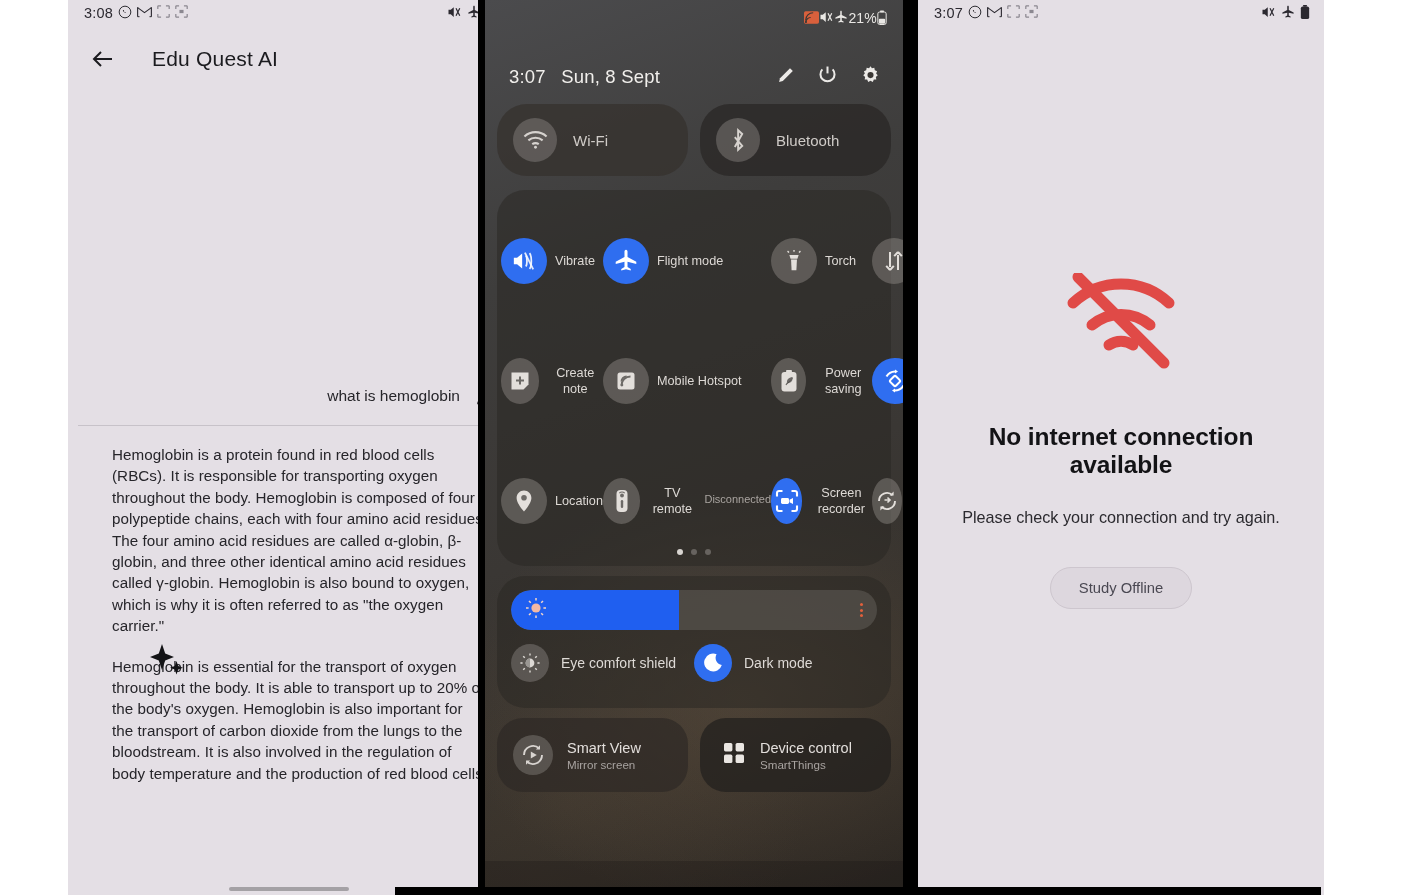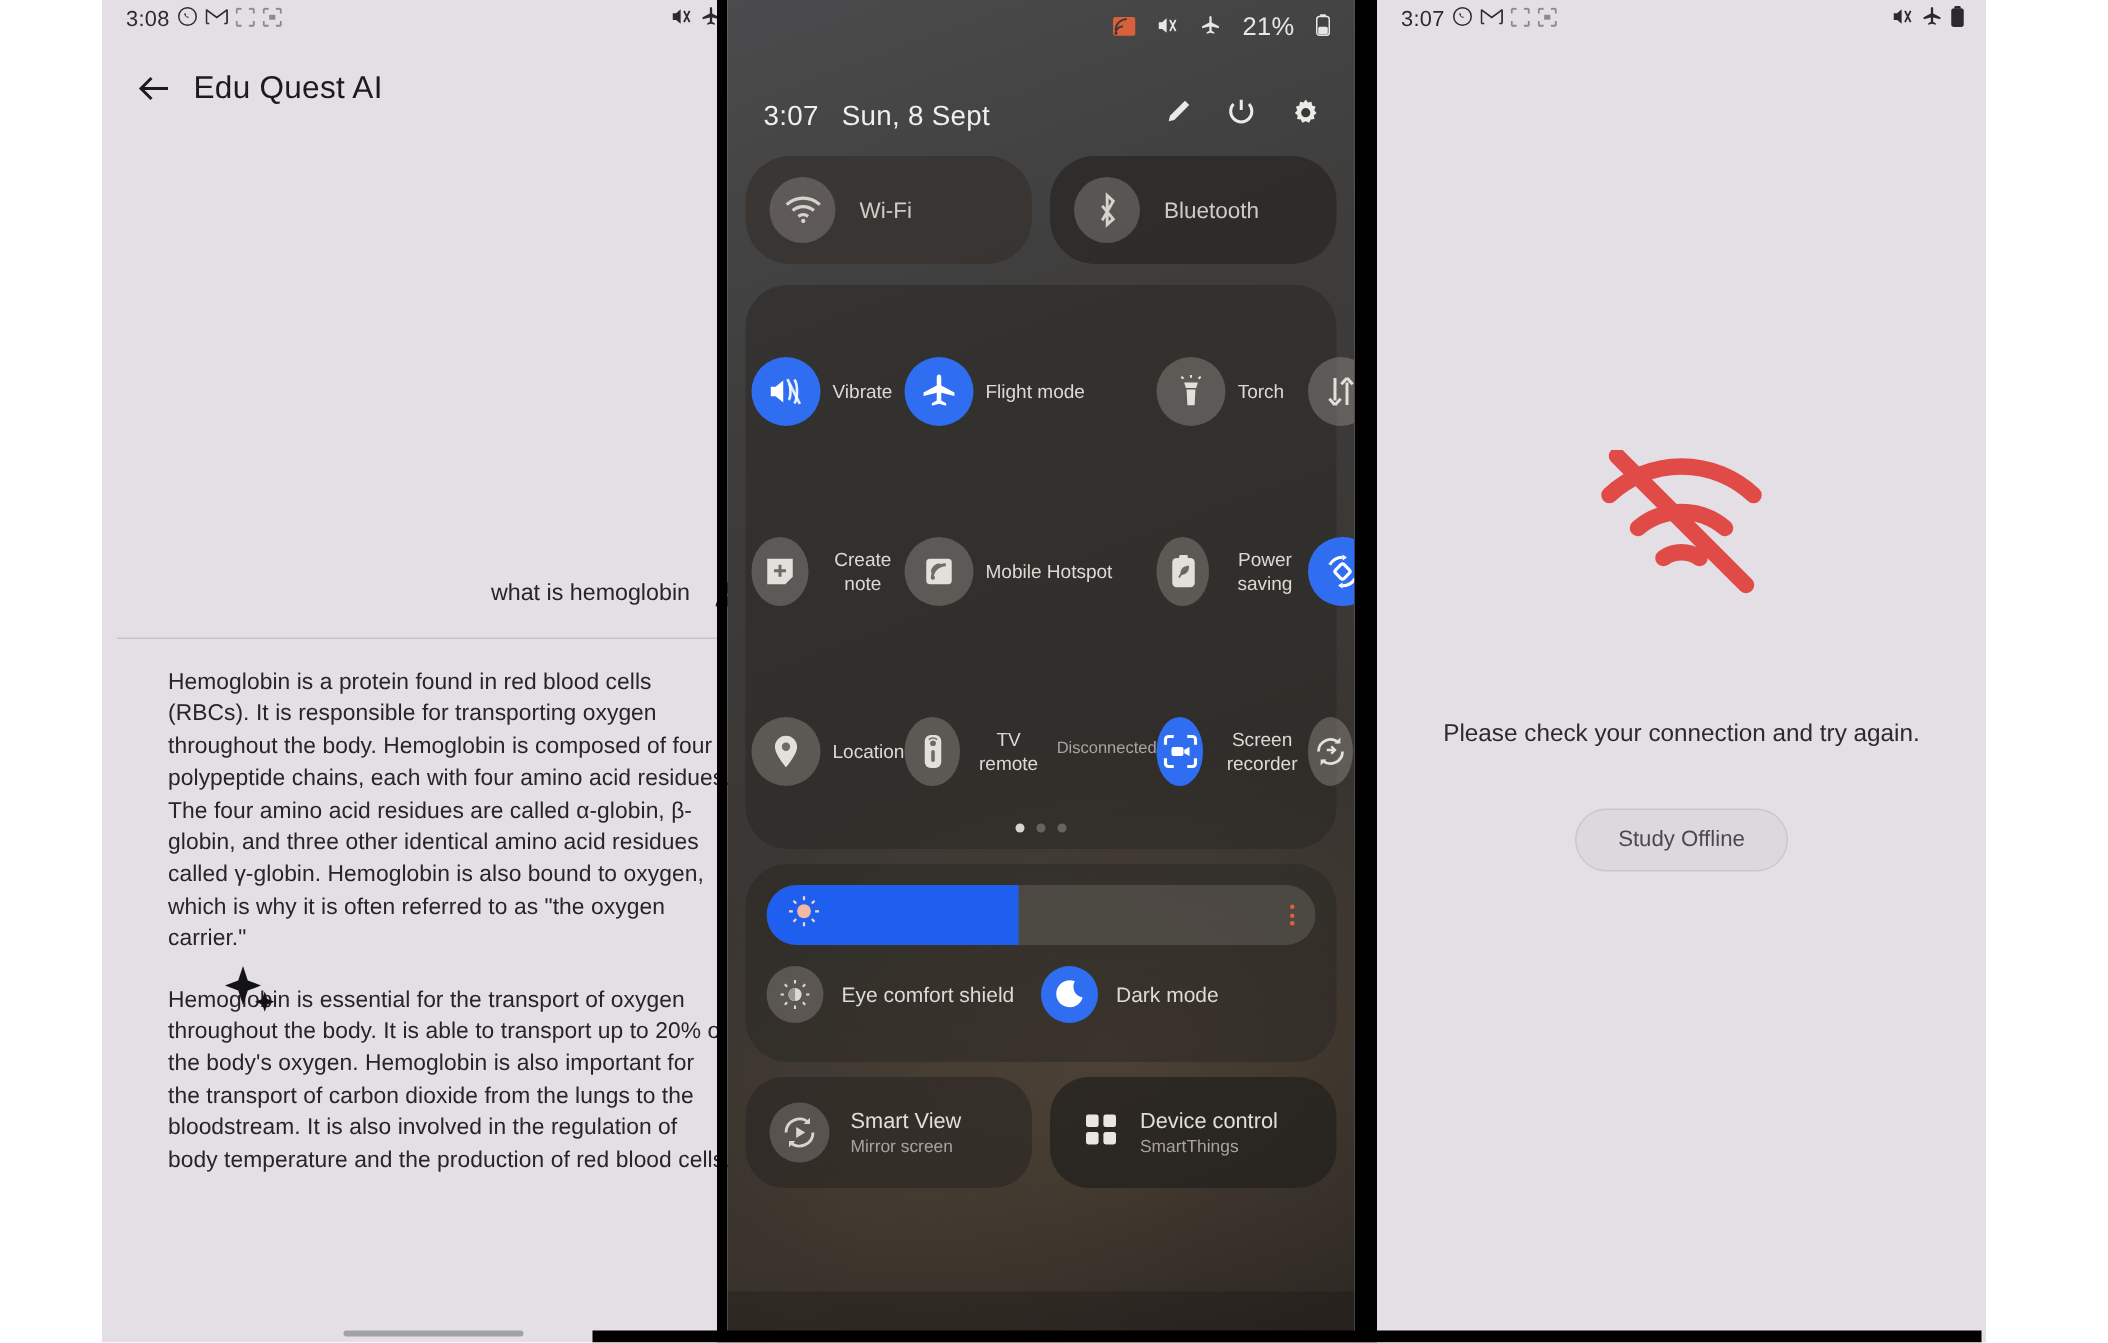--- a/index.html
+++ b/index.html
@@ -24,21 +24,21 @@
   .ico { display: inline-block; line-height: 1; }
 
   
   #panel-chat {
     position: absolute; left: 68px; top: 0; width: 442px; height: 895px;
     background: #e4dfe5; color: #1c1b1e; overflow: hidden;
   }
   #panel-chat .statusbar { color: #2b2930; }
   .appbar {
     position: absolute; top: 30px; left: 0; right: 0; height: 58px;
-    display: flex; align-items: center; gap: 13px; padding-left: 22px;
+    display: flex; align-items: center; gap: 36px; padding-left: 22px;
   }
   .back-arrow { width: 26px; height: 26px; }
   .app-title { font-size: 21px; color: #1b1b1f; letter-spacing: .2px; }
 
   .chat-scroll { position: absolute; top: 88px; left: 0; right: 0; bottom: 0; }
 
   .user-row {
     display: flex; align-items: center; justify-content: flex-end;
     gap: 14px; padding: 0 14px 0 0; margin-top: 297px;
   }
@@ -57,21 +57,21 @@
   
   #panel-qs {
     position: absolute; left: 485px; top: 0; width: 418px; height: 895px;
     overflow: hidden; color: #e9e7e4;
     background:
       radial-gradient(ellipse 420px 300px at 62% 78%, rgba(128,104,78,.30), rgba(128,104,78,0) 70%),
       radial-gradient(ellipse 340px 260px at 20% 90%, rgba(96,80,62,.22), rgba(96,80,62,0) 70%),
       linear-gradient(160deg, #4b4b4d 0%, #3e3d3c 28%, #3a3734 55%, #342f29 80%, #2c2722 100%);
   }
   #panel-qs .statusbar { justify-content: flex-end; padding-right: 16px; height: 36px; }
-  #panel-qs .statusbar .sb-right { font-size: 17px; gap: 14px; justify-content: flex-end; }
+  #panel-qs .statusbar .sb-right { font-size: 14px; gap: 0; justify-content: flex-end; }
 
   .qs-header {
     position: absolute; top: 56px; left: 0; right: 0; height: 42px;
     display: flex; align-items: center; justify-content: space-between;
     padding: 0 22px 0 24px;
   }
   .qs-clock { font-size: 18.5px; color: #f1efec; letter-spacing: .2px; }
   .qs-clock .qs-date { margin-left: 10px; }
   .qs-actions { display: flex; align-items: center; gap: 22px; }
 
@@ -627,19 +627,20 @@
       <span class="off-icon">
         <svg width="130" height="104" viewBox="0 0 130 104">
           <g fill="none" stroke="#e04a47" stroke-width="11" stroke-linecap="round">
             <path d="M17 30A70 70 0 0 1 113 30"></path>
             <path d="M36 52A45 45 0 0 1 94 52"></path>
             <path d="M53 72A21 21 0 0 1 77 72"></path>
           </g>
           <path d="M22 4 L108 90" stroke="#e04a47" stroke-width="11" stroke-linecap="round" fill="none"></path>
         </svg>
       </span>
+      <div class="off-title">No internet connection available</div>
       <div class="off-sub">Please check your connection and try again.</div>
       <button class="off-btn">Study Offline</button>
     </div>
   </div>
 
   <div class="bottom-dark"></div>
 </div>
 
 </body></html>

